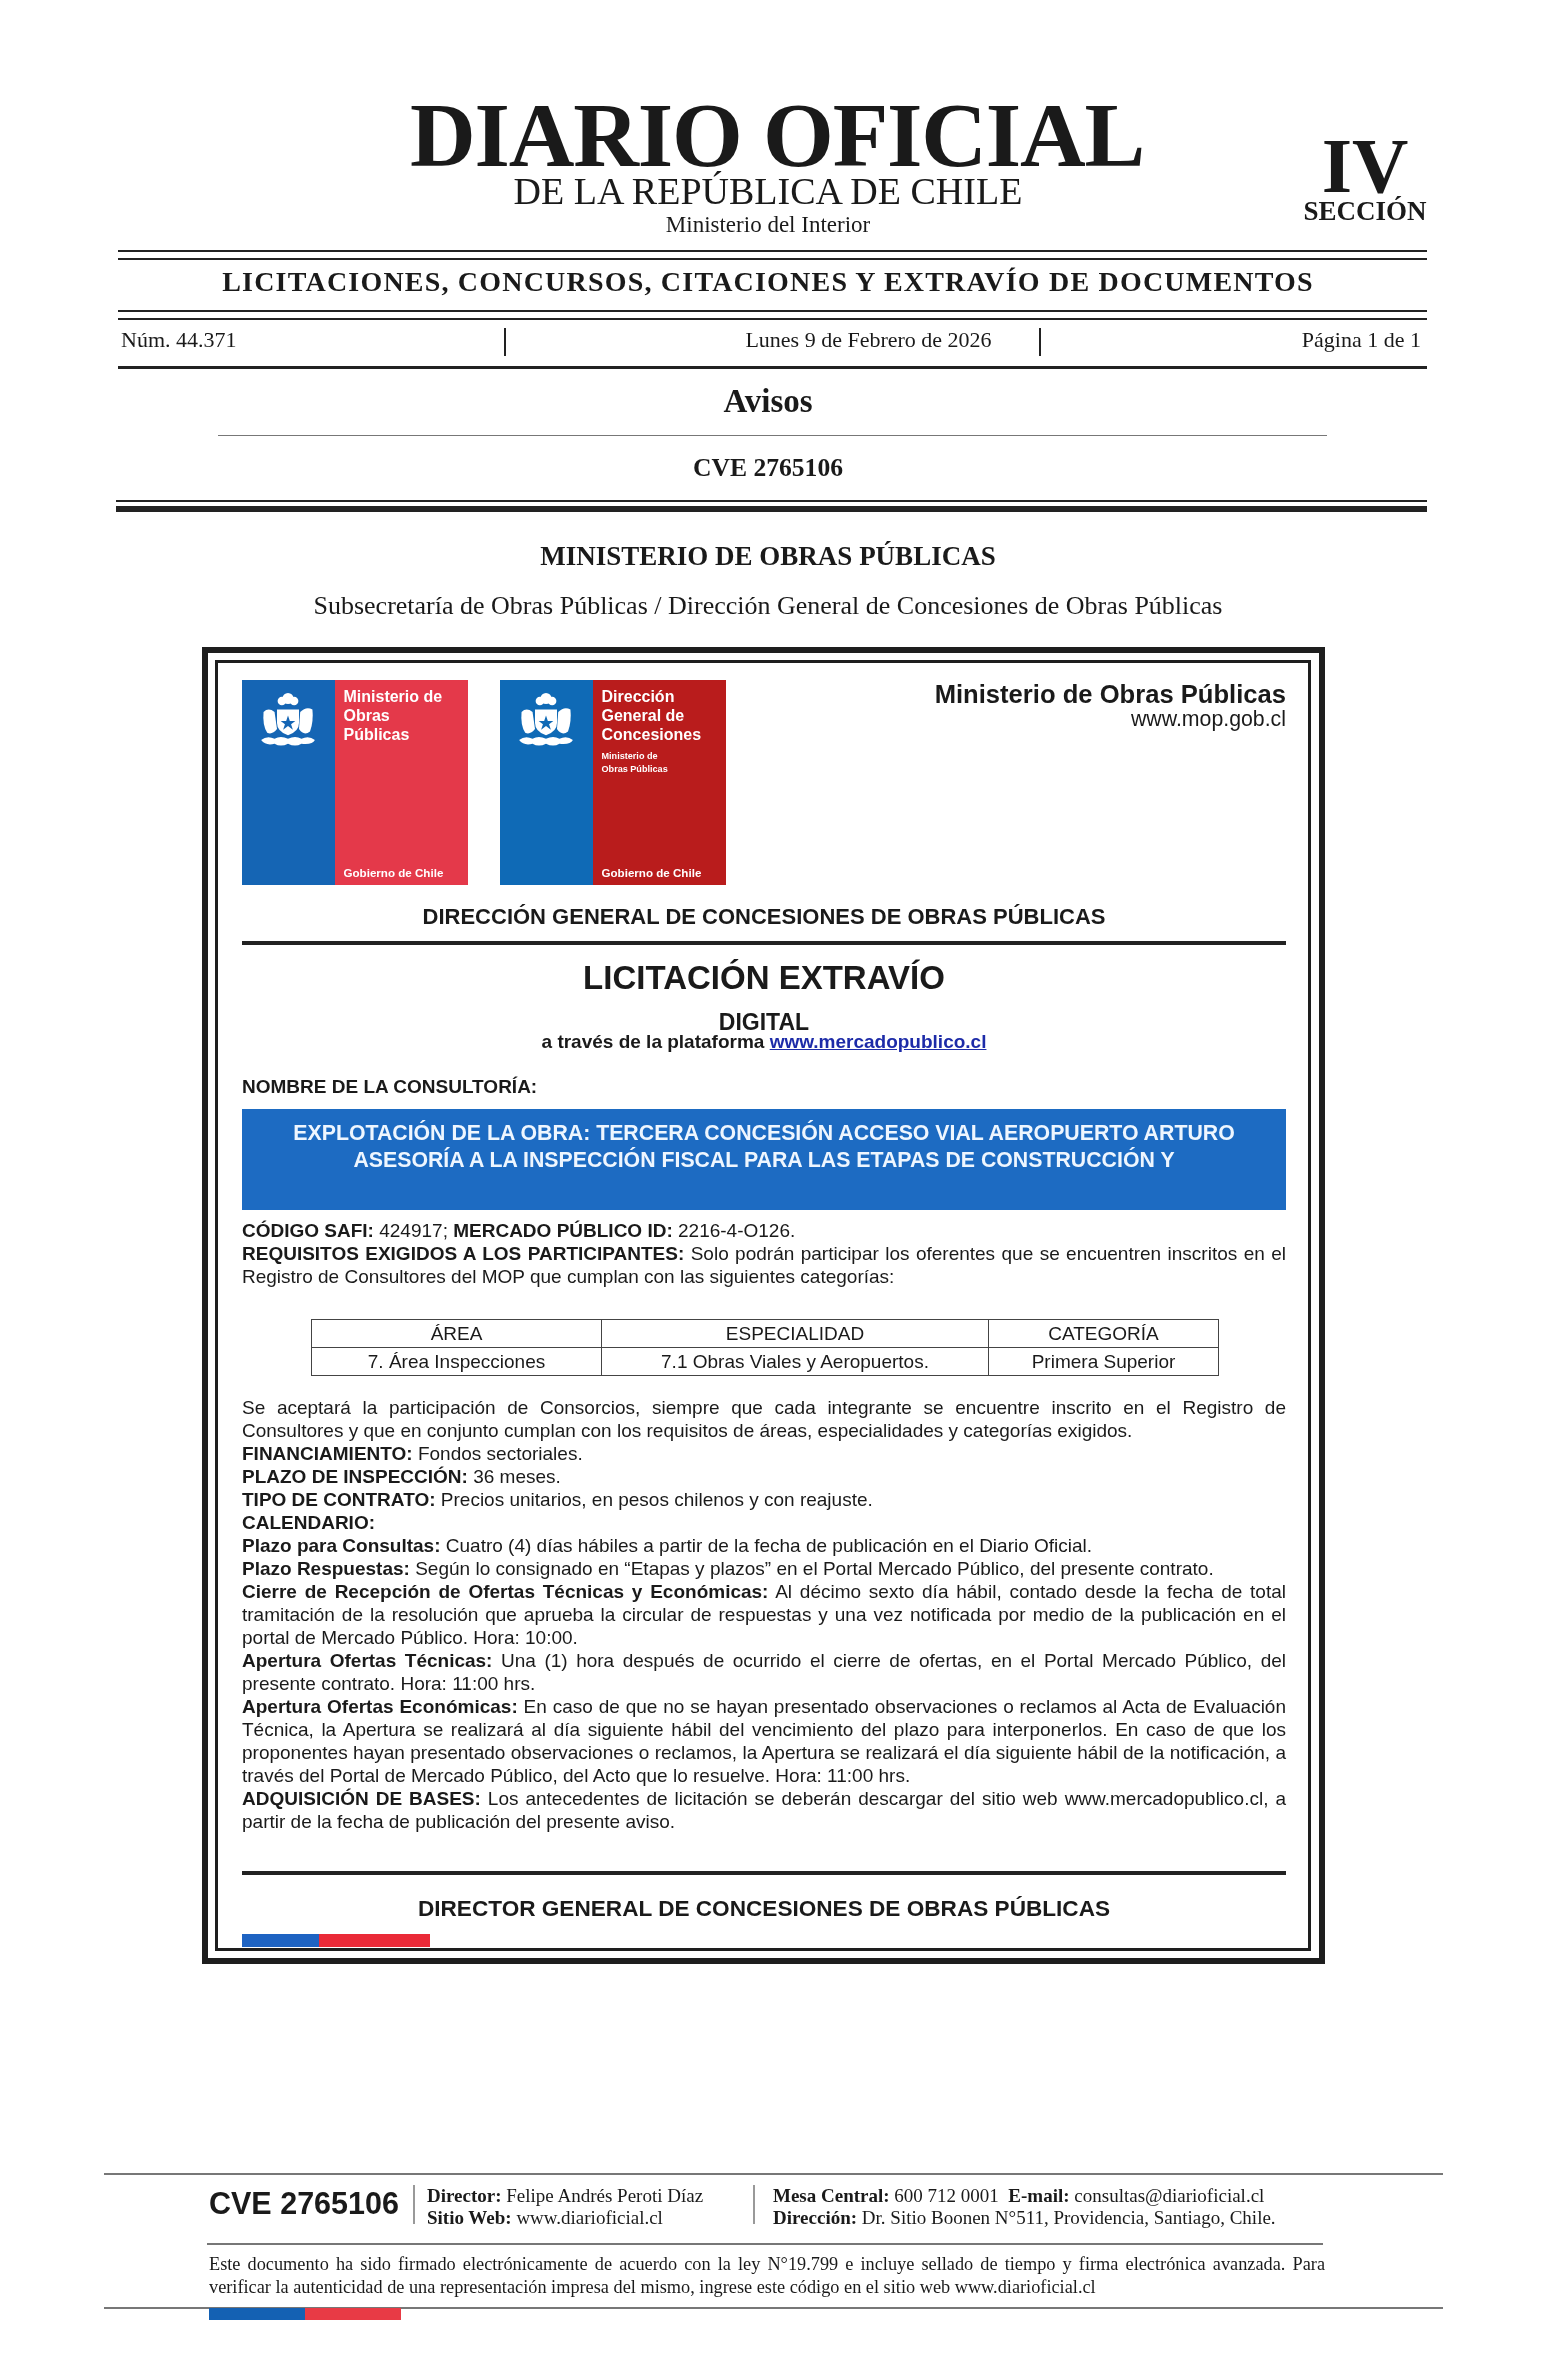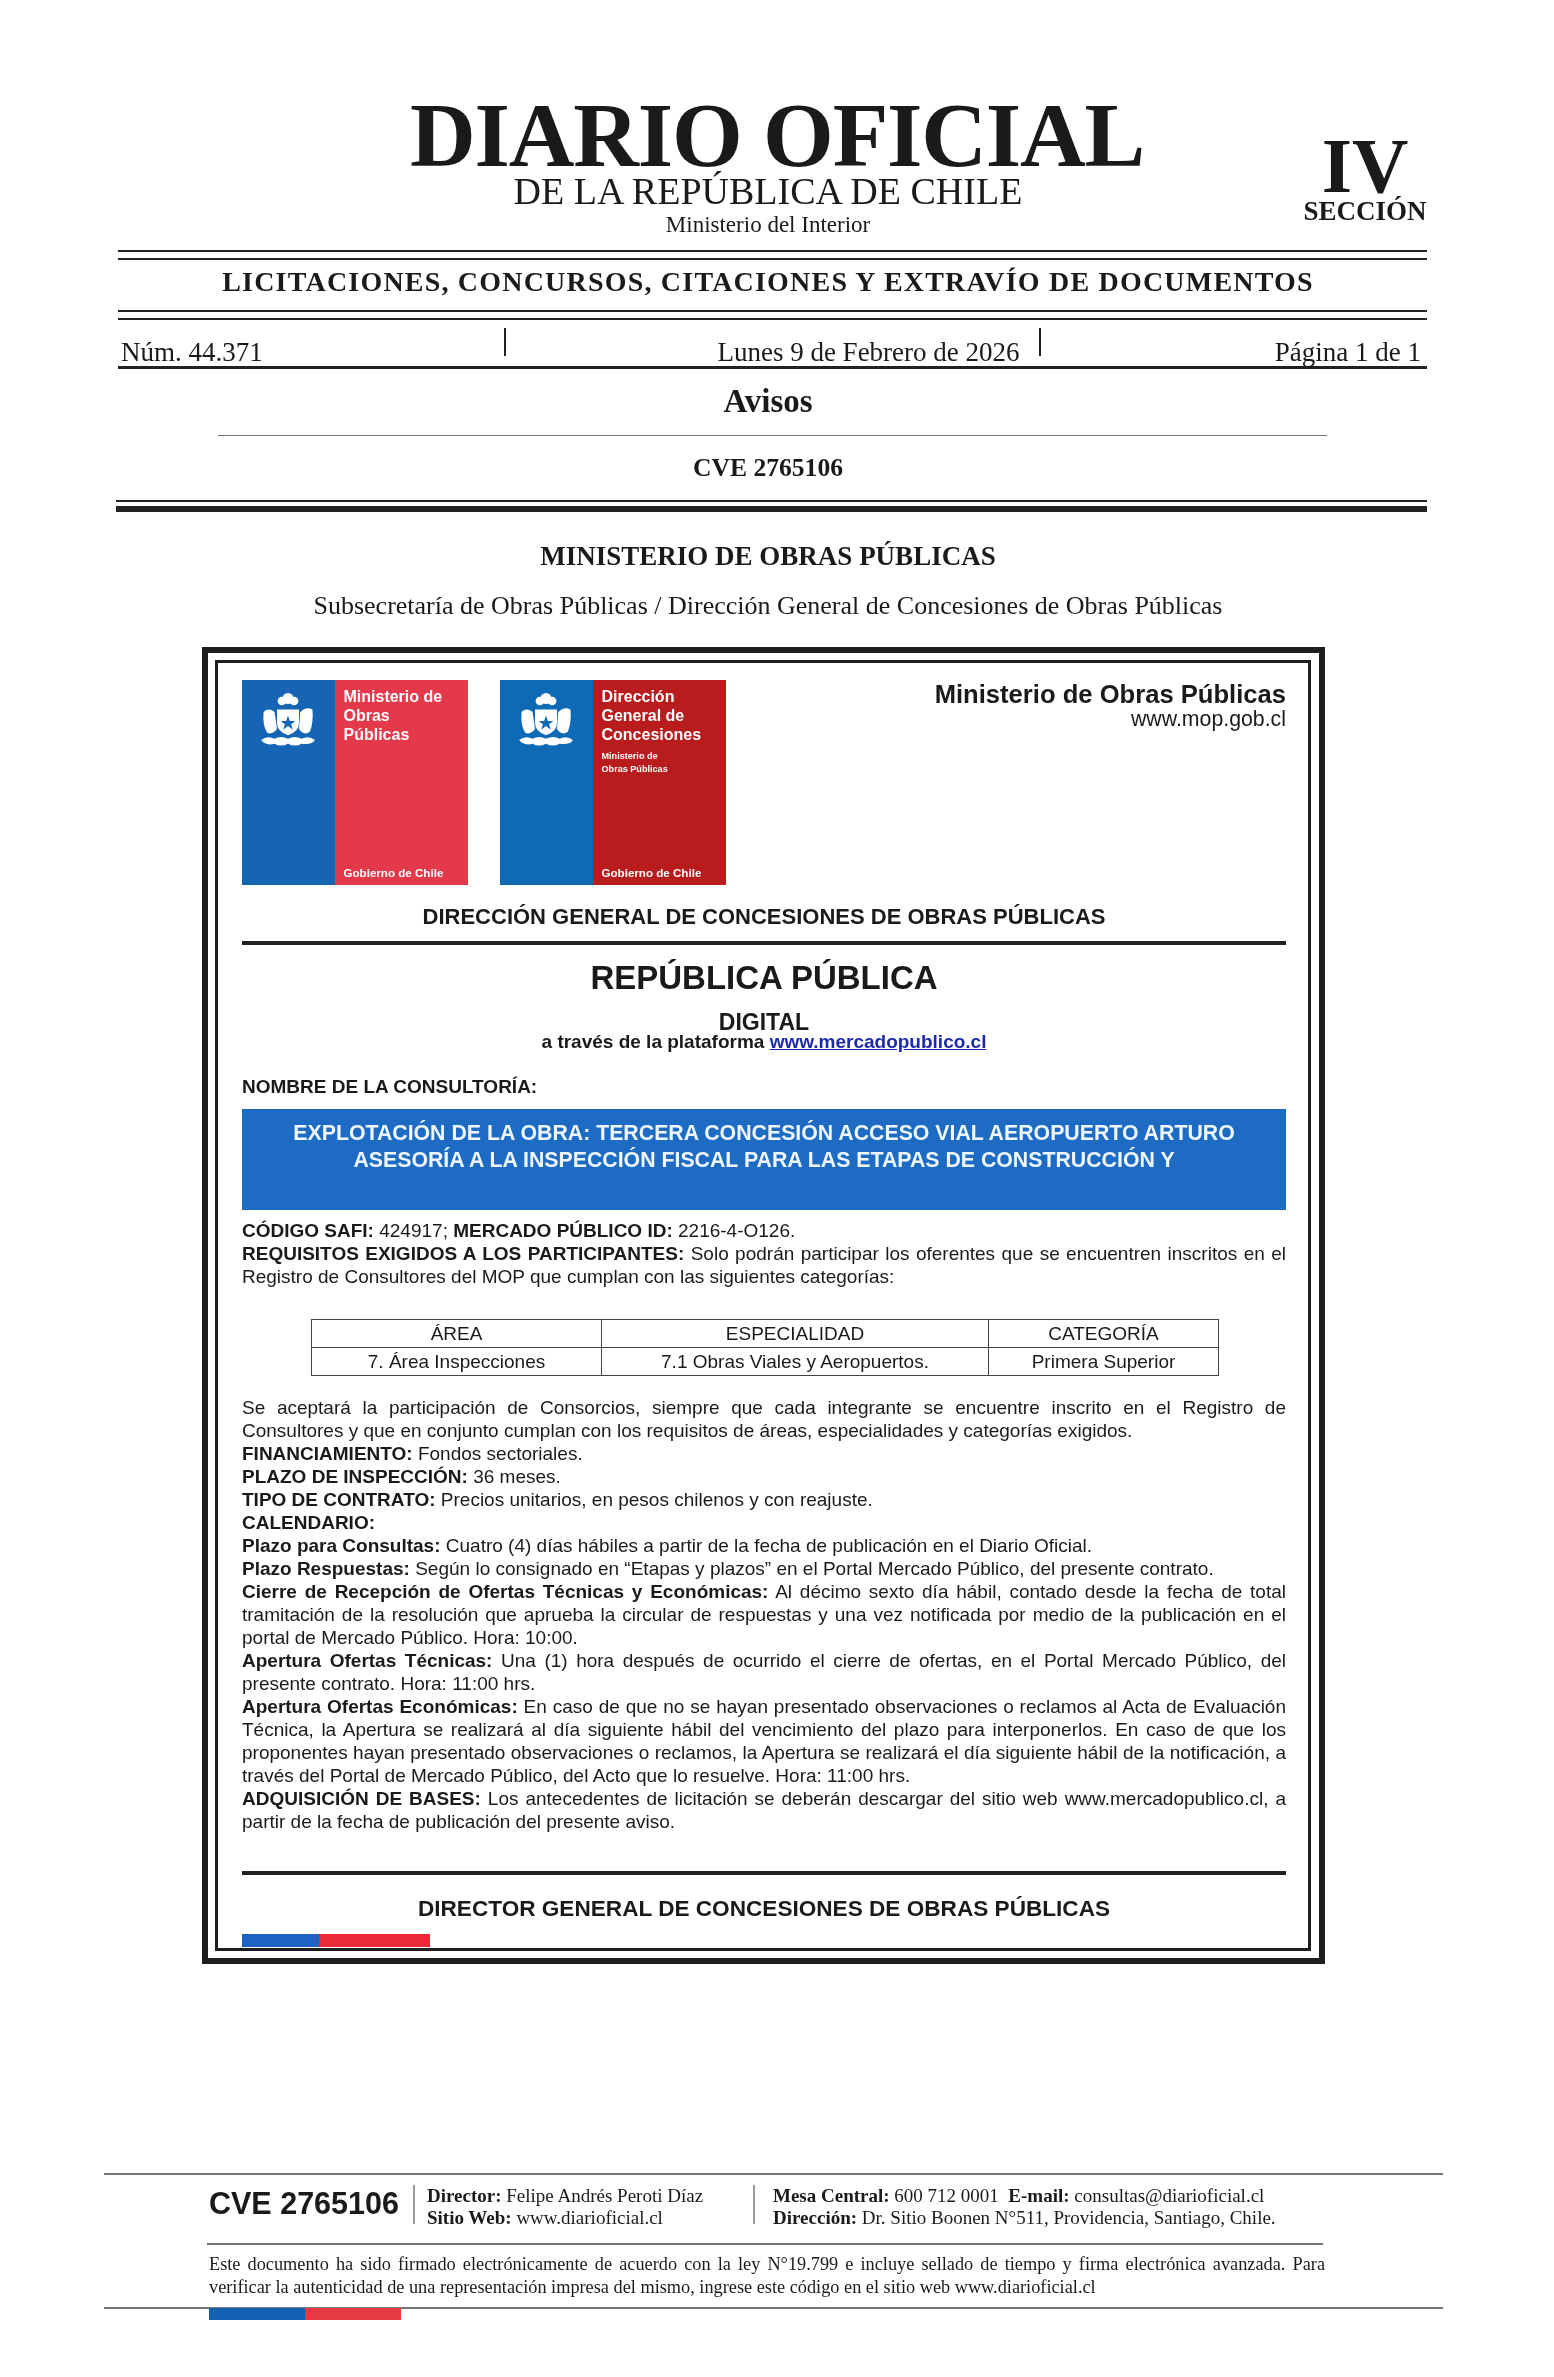--- a/index.html
+++ b/index.html
@@ -14,21 +14,21 @@
   .masthead-title { left: 0; width: 1554px; top: 90px; font-size: 91px; font-weight: bold; text-align: center; letter-spacing: -1.2px; line-height: 1; transform: scaleX(1.0); }
   .masthead-sub { left: 0; width: 1536px; top: 172px; font-size: 38px; text-align: center; line-height: 1; }
   .masthead-min { left: 0; width: 1536px; top: 213px; font-size: 23px; text-align: center; line-height: 1; }
   .section-num { left: 1298px; width: 134px; top: 127px; font-size: 78px; font-weight: bold; text-align: center; line-height: 1; }
   .section-label { left: 1286px; width: 158px; top: 198px; font-size: 27px; font-weight: bold; text-align: center; line-height: 1; }
 
   .rule { position: absolute; background: #222; }
 
   .category-title { left: 0; width: 1536px; top: 268px; font-size: 28px; font-weight: bold; text-align: center; letter-spacing: 1.2px; line-height: 1; }
 
-  .meta-row { top: 339px; font-size: 27px; line-height: 1; }
+  .meta-row { top: 329px; font-size: 22px; line-height: 1; }
   .meta-sep { position: absolute; top: 328px; width: 1.8px; height: 28px; background: #222; }
 
   .avisos { left: 0; width: 1536px; top: 385px; font-size: 33px; font-weight: bold; text-align: center; line-height: 1; }
   .cve-head { left: 0; width: 1536px; top: 455px; font-size: 25.6px; font-weight: bold; text-align: center; line-height: 1; }
 
   .ministry { left: 0; width: 1536px; top: 543px; font-size: 27px; font-weight: bold; text-align: center; line-height: 1; }
   .subsecretaria { left: 0; width: 1536px; top: 593px; font-size: 26px; text-align: center; line-height: 1; }
 
   
   .outer-box { left: 202px; top: 647px; width: 1123px; height: 1317px; border: 6.7px solid #1e1e1e; }
@@ -165,21 +165,21 @@
     <div class="gob">Gobierno de Chile</div>
   </div>
 </div>
 
 <div class="abs mop-title">Ministerio de Obras Públicas</div>
 <div class="abs mop-url">www.mop.gob.cl</div>
 
 <div class="abs dgc-title">DIRECCIÓN GENERAL DE CONCESIONES DE OBRAS PÚBLICAS</div>
 <div class="rule" style="left:242px;top:941px;width:1044px;height:3.7px;"></div>
 
-<div class="abs lic-title">REPÚBLICA PÚBLICA</div>
+<div class="abs lic-title">LICITACIÓN EXTRAVÍO</div>
 <div class="abs lic-digital">DIGITAL</div>
 <div class="abs lic-plat">
   <span>a través de la plataforma</span>
   <a>www.mercadopublico.cl</a>
 </div>
 
 <div class="abs nombre-label">NOMBRE DE LA CONSULTORÍA:</div>
 
 <div class="abs blue-box">
   <div>EXPLOTACIÓN DE LA OBRA: TERCERA CONCESIÓN ACCESO VIAL AEROPUERTO ARTURO</div>

